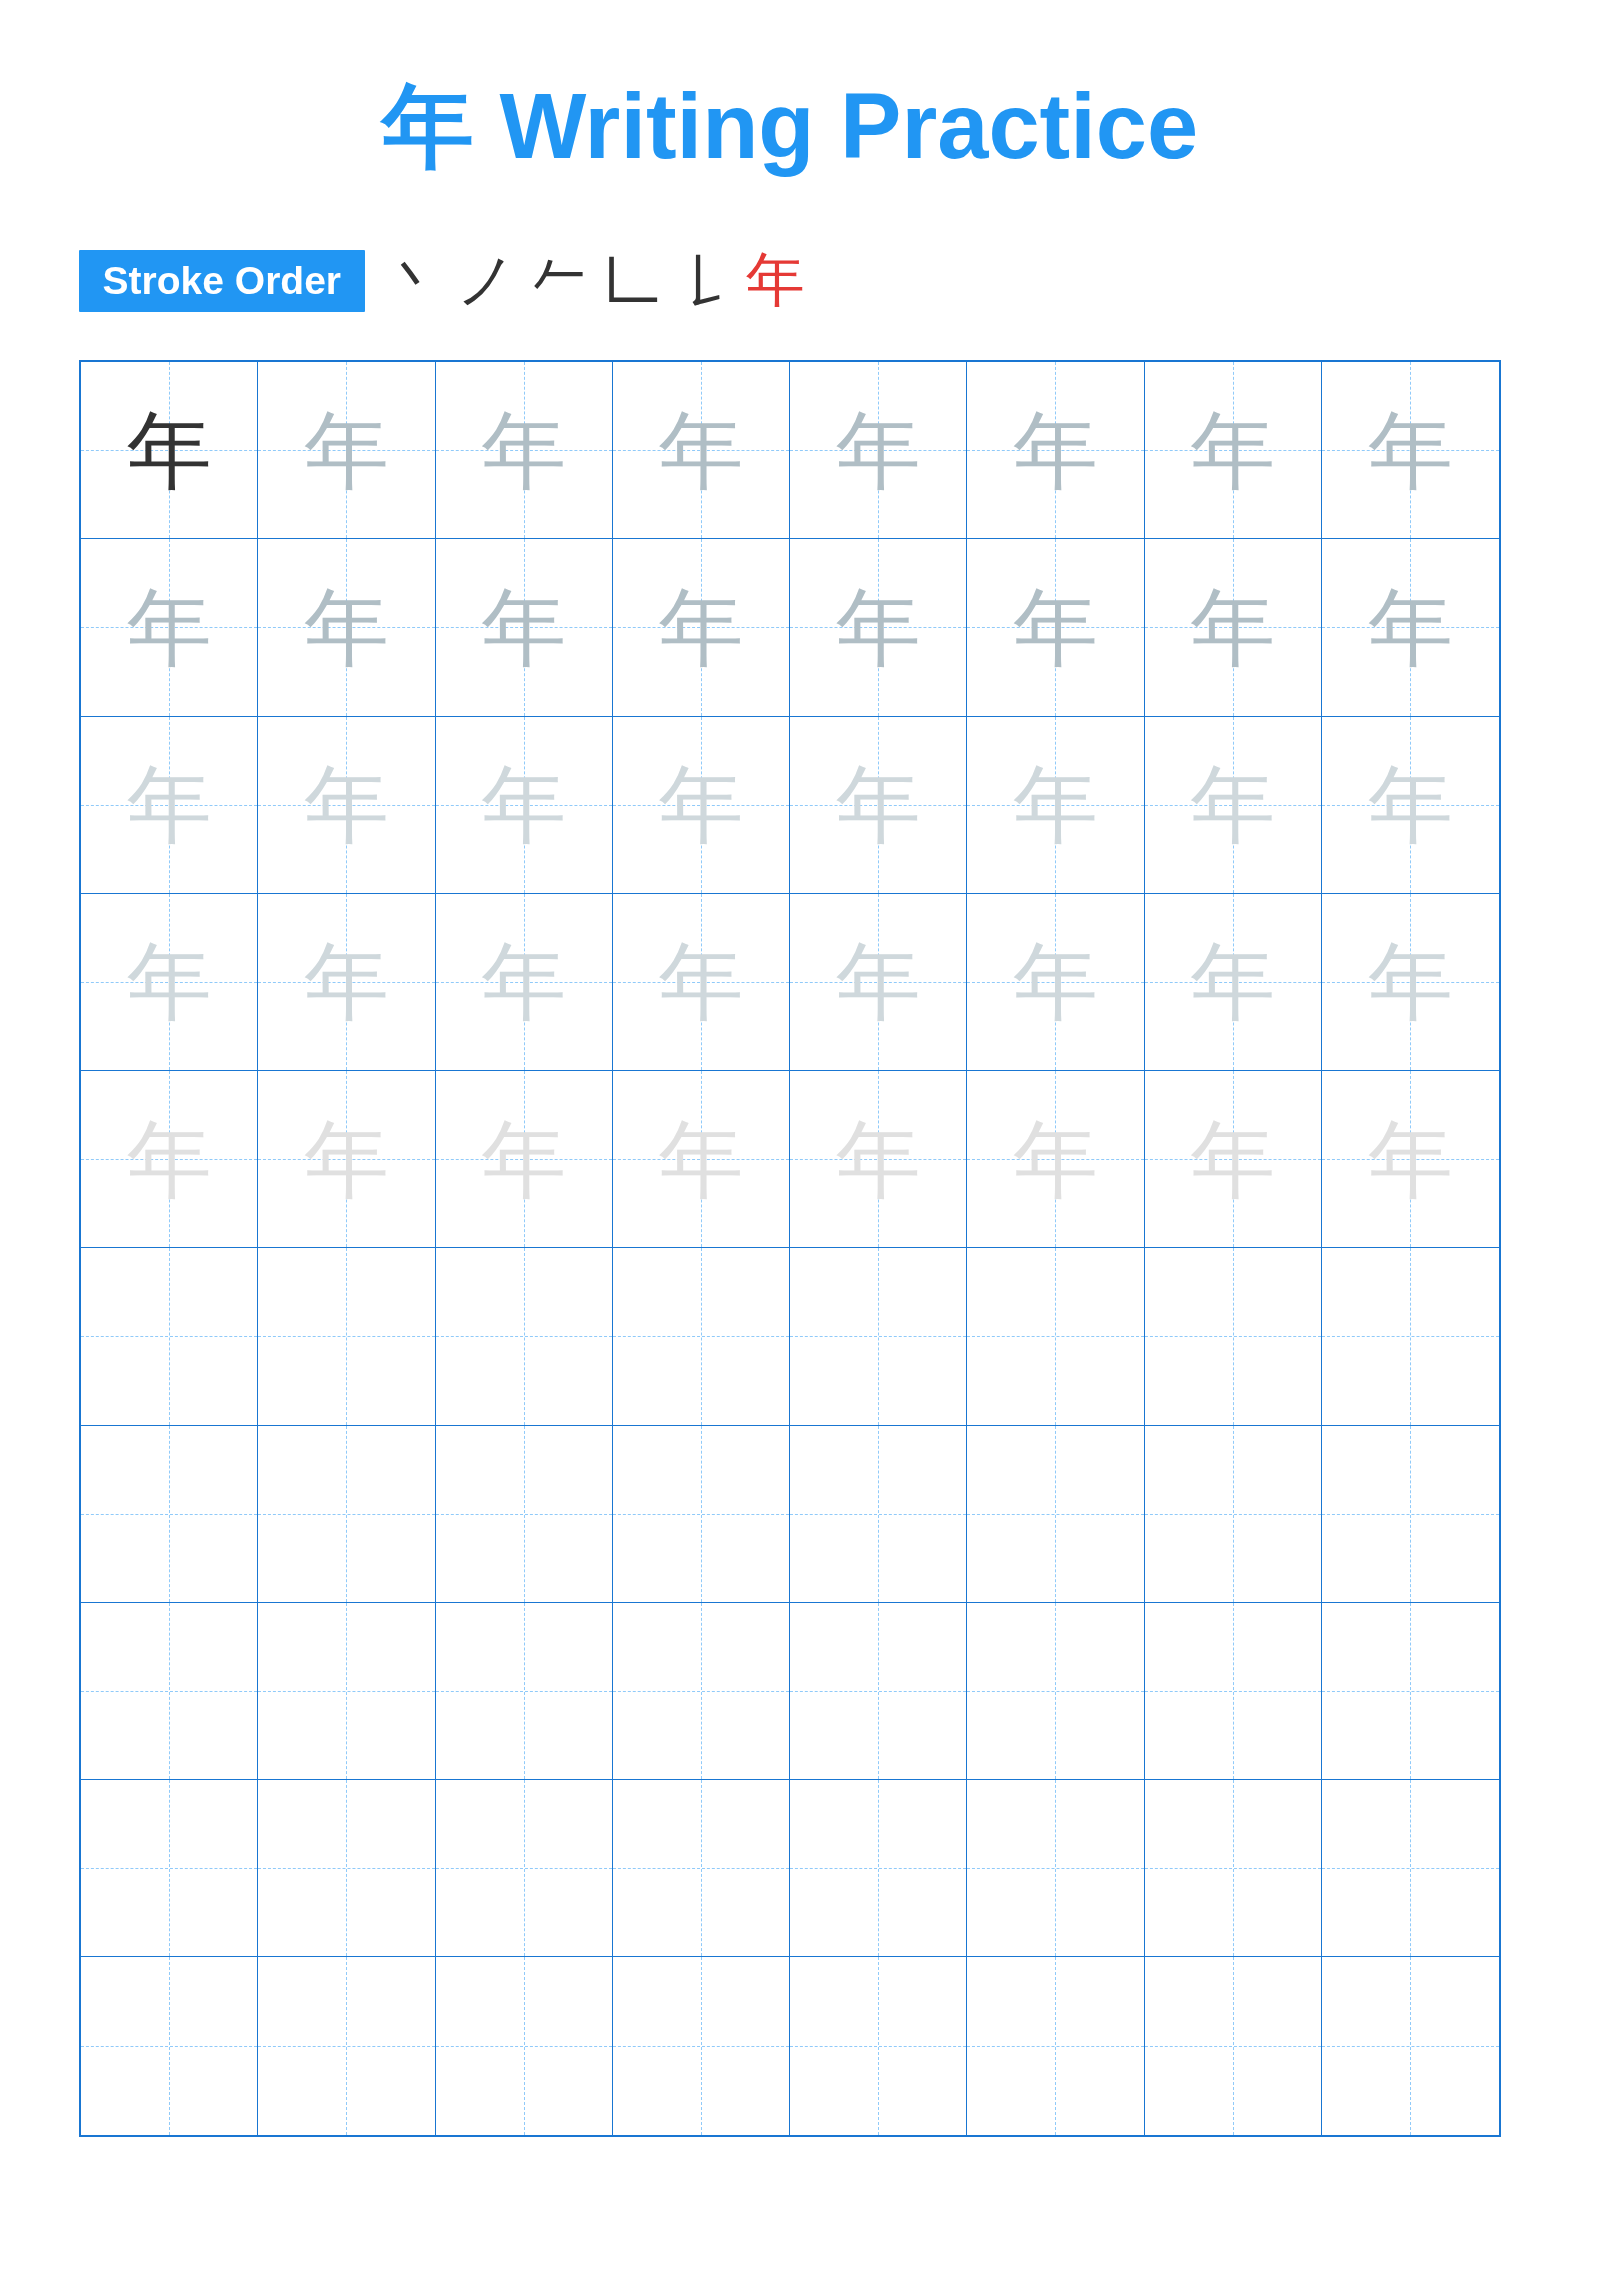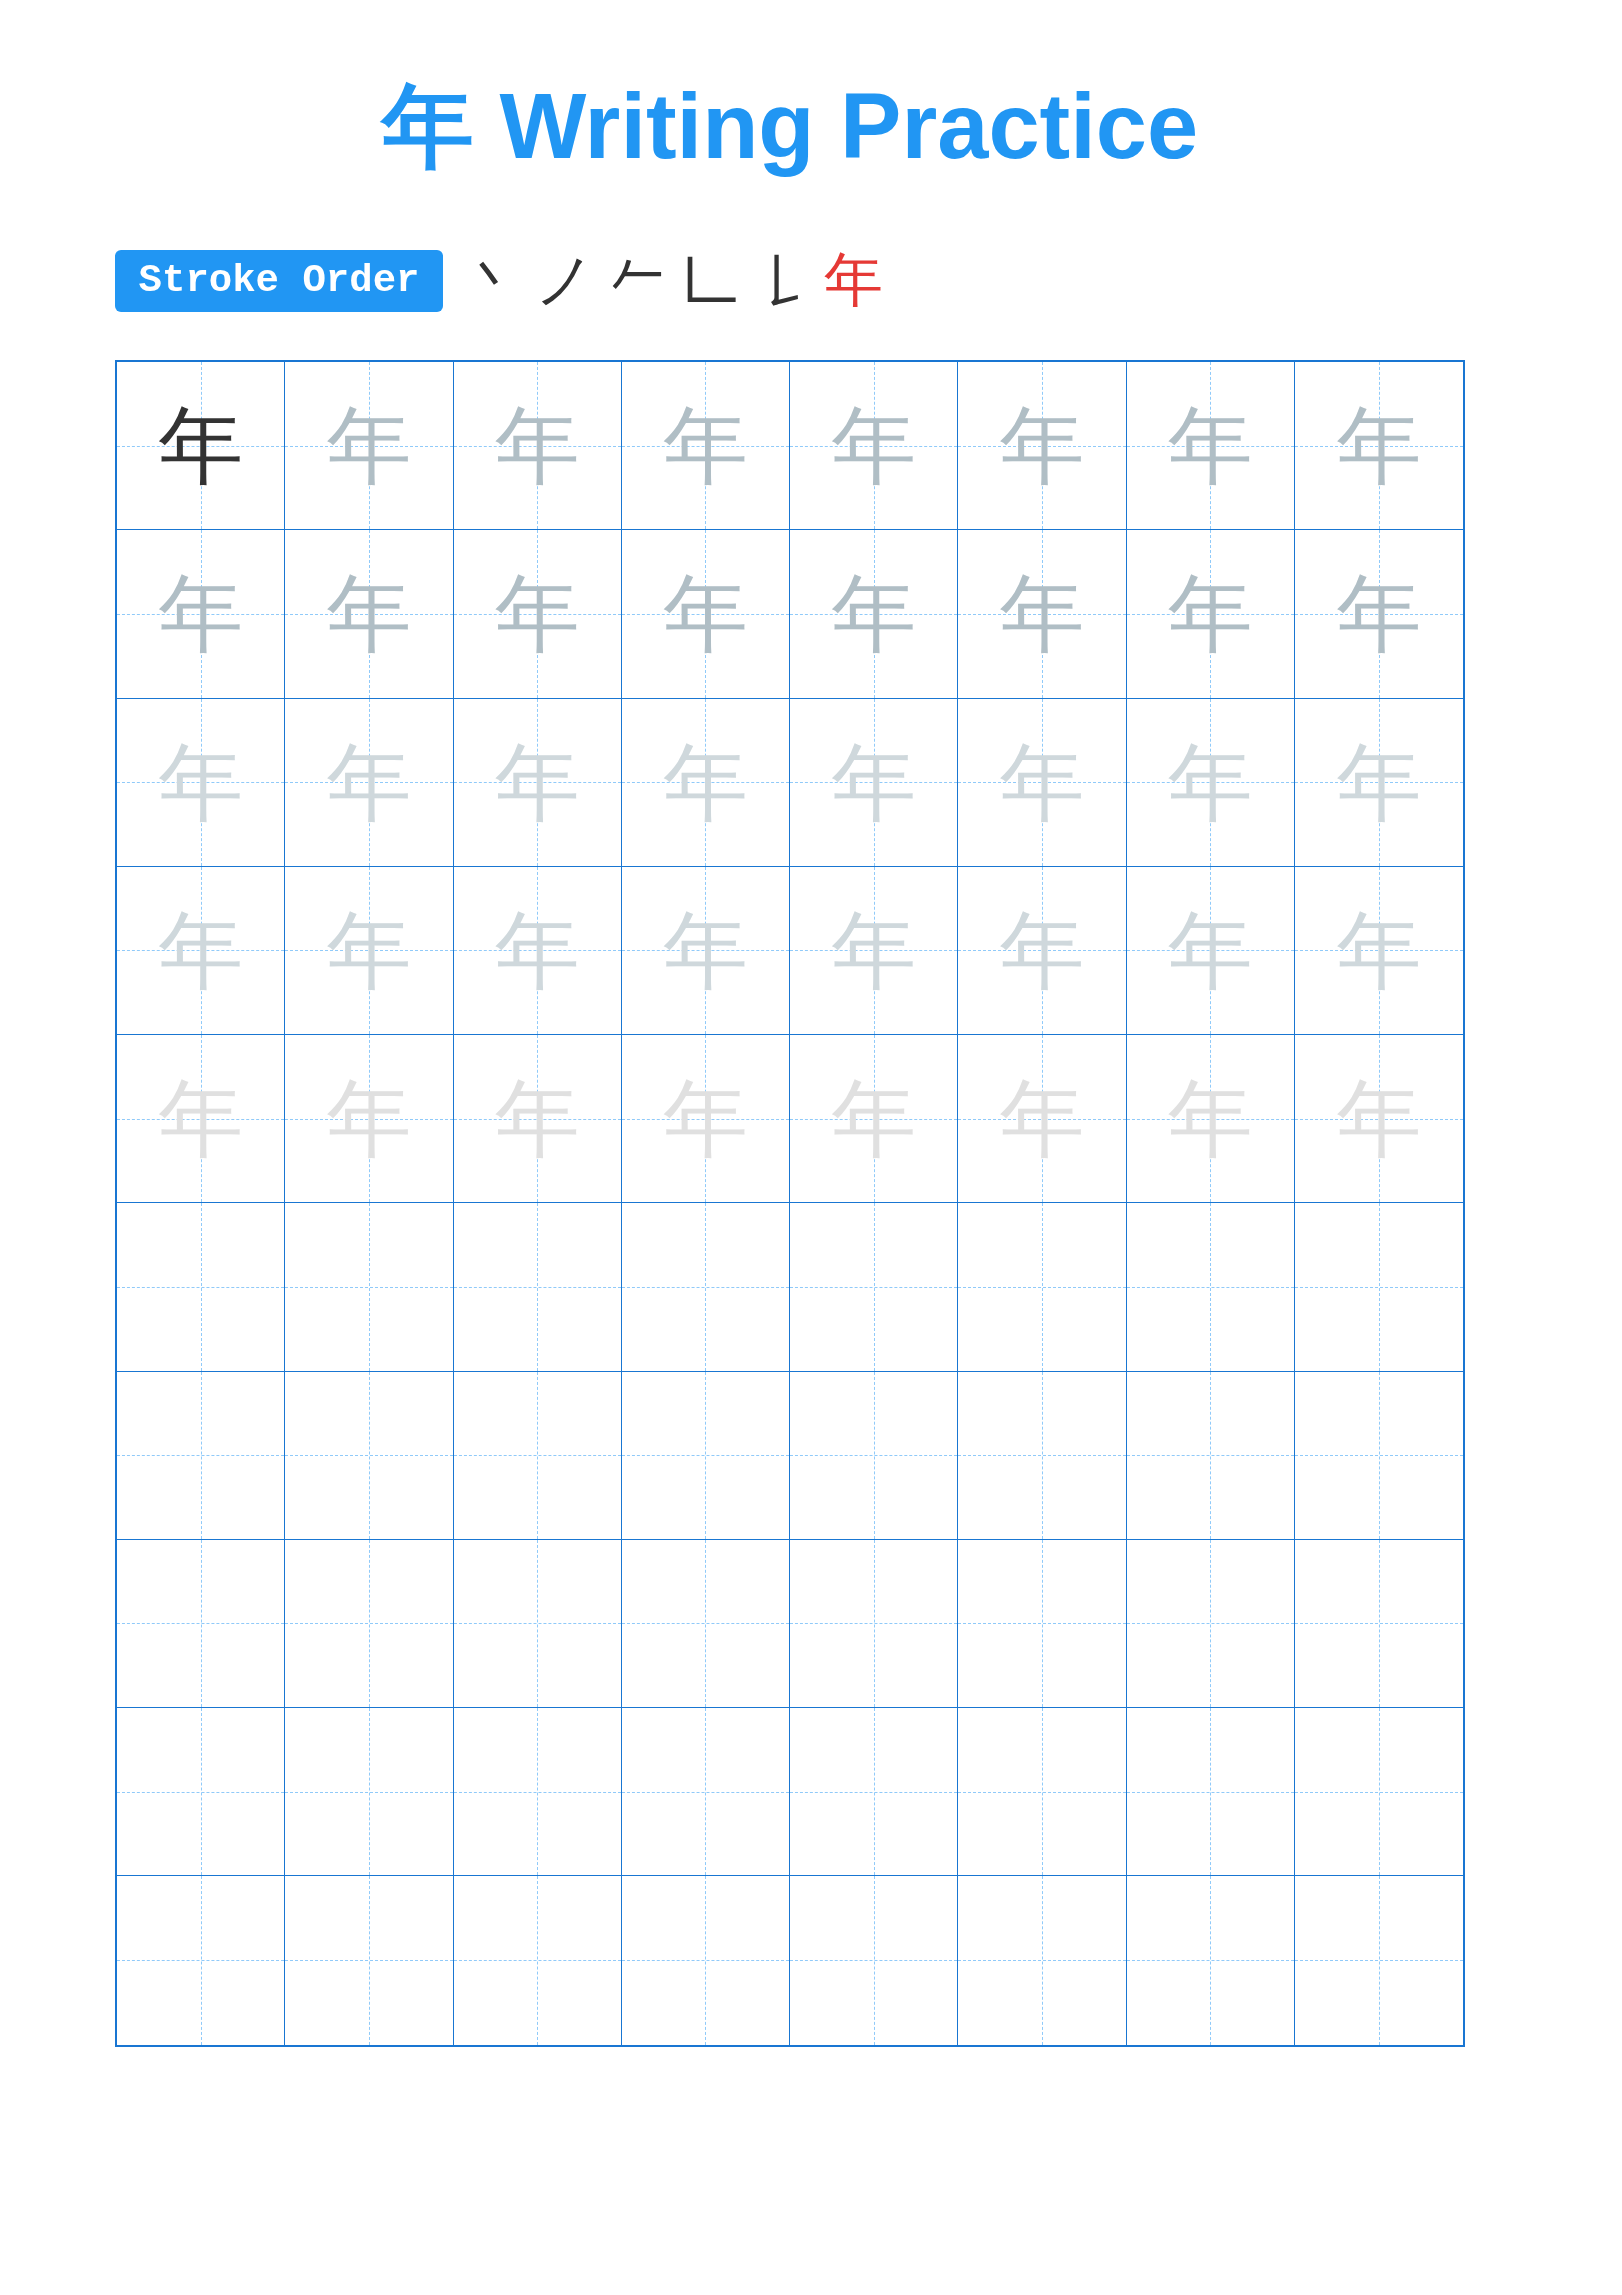--- a/index.html
+++ b/index.html
@@ -9,21 +9,21 @@
       font-family: Arial, sans-serif;
       width: 1622px;
       min-height: 2295px;
       position: relative;
     }
 
     .page {
       width: 1580px;
       min-height: 2295px;
       background: #fff;
-      padding: 39px 115px;
+      padding: 39px 79px;
       position: relative;
     }
 
     .title {
       text-align: center;
       font-size: 92px;
       font-weight: bold;
       color: #2196F3;
       margin-bottom: 52px;
       margin-top: 26px;
@@ -39,23 +39,22 @@
       margin-bottom: 39px;
       gap: 19.6px;
     }
 
     .stroke-order-badge {
       background: #2196F3;
       color: white;
       font-size: 39px;
       font-weight: bold;
       padding: 9.2px 23.6px;
-      border-radius: 6px;
+      border-radius: 1px;
       white-space: nowrap;
-      font-family: Liberation Mono, monospace;
     }
 
     .stroke-sequence {
       display: flex;
       align-items: center;
       gap: 13px;
       font-size: 59px;
     }
 
     .stroke-seq-char {

